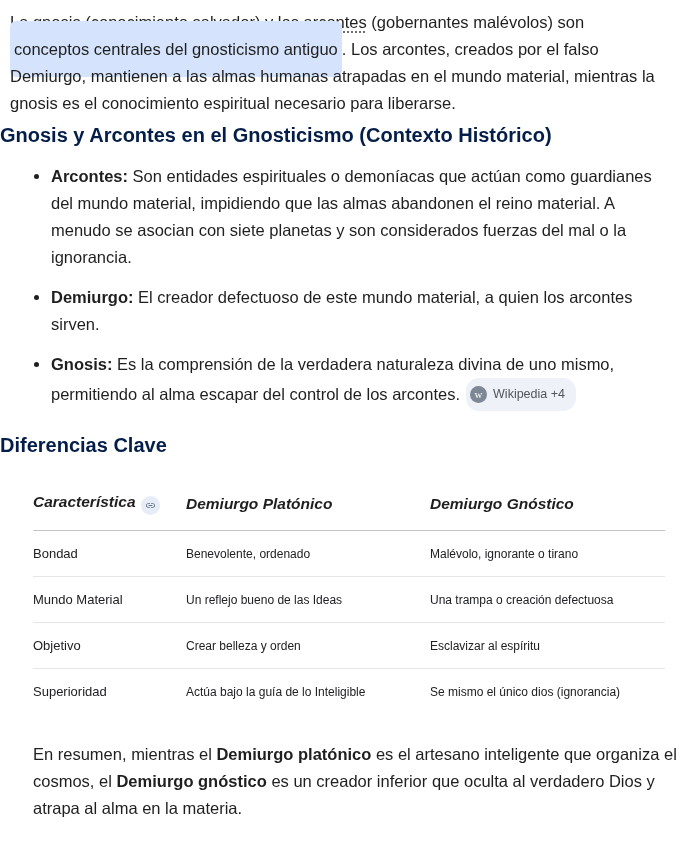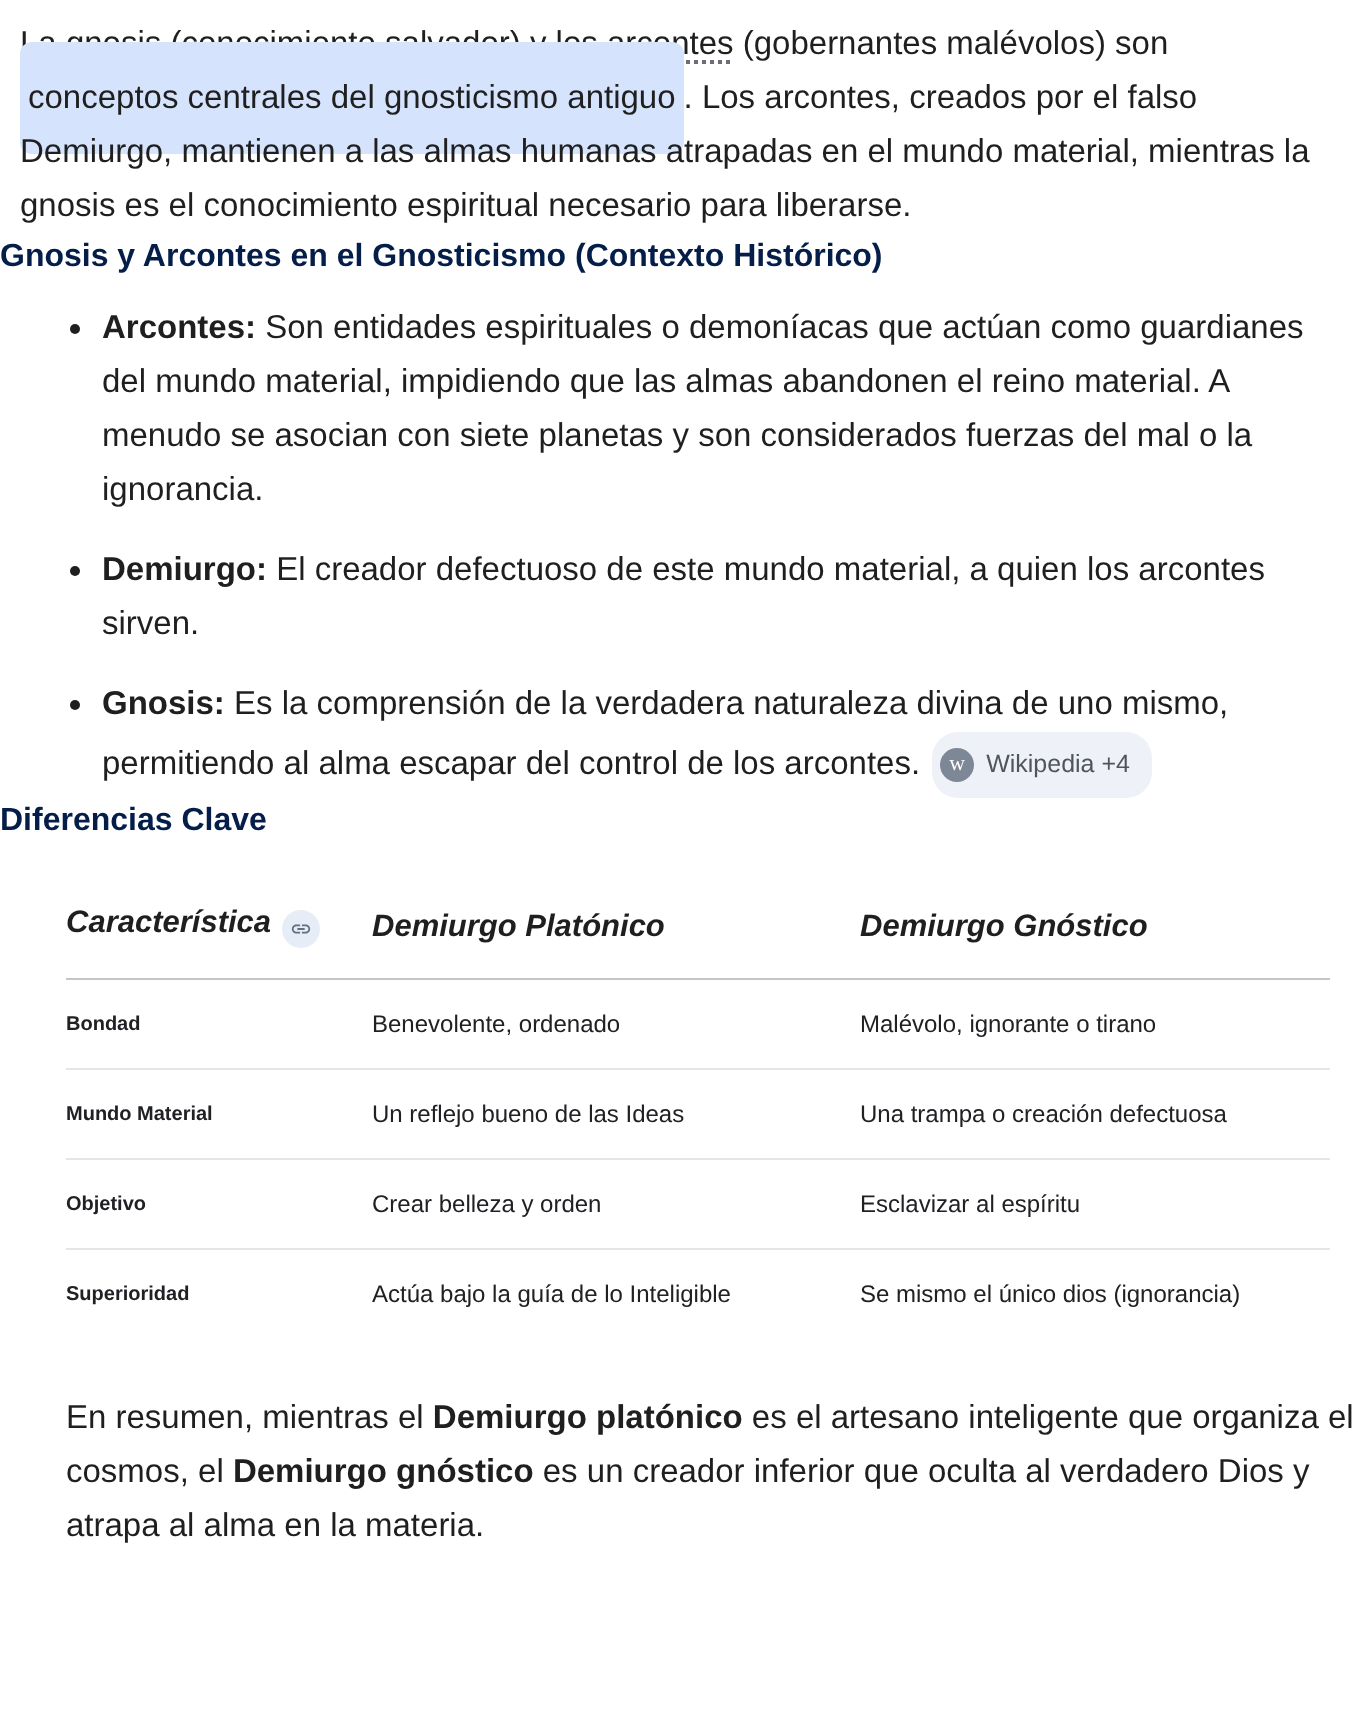--- a/index.html
+++ b/index.html
@@ -24,38 +24,38 @@
     cursor: pointer;
   }
   .highlight {
     background: #d5e4fc;
     border-radius: 6px;
     padding: 19px 4px;
     cursor: pointer;
   }
   h3.navy {
     color: #041e49;
-    font-size: 16px;
-    line-height: 24px;
+    font-size: 20px;
+    line-height: 36px;
     font-weight: 700;
     margin: 0;
   }
   .h-section1 { margin: 26px 0 0 33px; width: 555px; }
   .h-section2 { margin: 40px 0 0 33px; width: 600px; }
   ul.bullets {
     margin: 10px 0 0 33px;
     padding-left: 18px;
   }
   ul.bullets li {
     width: 612px;
     font-size: 16.5px;
     line-height: 27px;
     margin-bottom: 13px;
   }
-  ul.bullets li:last-child { margin-bottom: 0; }
+  ul.bullets li:last-child { margin-bottom: 16px; }
   .cite-chip {
     display: inline-flex;
     align-items: center;
     gap: 6px;
     background: #eef1f8;
     border-radius: 13px;
     padding: 3px 11px 3px 4px;
     margin-left: 6px;
     vertical-align: 2px;
     cursor: pointer;
@@ -93,22 +93,22 @@
     font-style: italic;
   }
   table.diff td {
     font-size: 12px;
     color: #202124;
     padding: 15px 8px 15px 0;
     border-bottom: 1px solid #e4e6e8;
     vertical-align: middle;
   }
   table.diff td.row-label {
-    font-weight: 700;
-    font-size: 10px;
+    font-weight: 400;
+    font-size: 13px;
   }
   table.diff tr:last-child td { border-bottom: none; }
   .col-1 { width: 153px; }
   .col-2 { width: 244px; }
   .col-3 { width: 235px; }
   .link-circle {
     display: inline-flex;
     align-items: center;
     justify-content: center;
     width: 19px; height: 19px;

